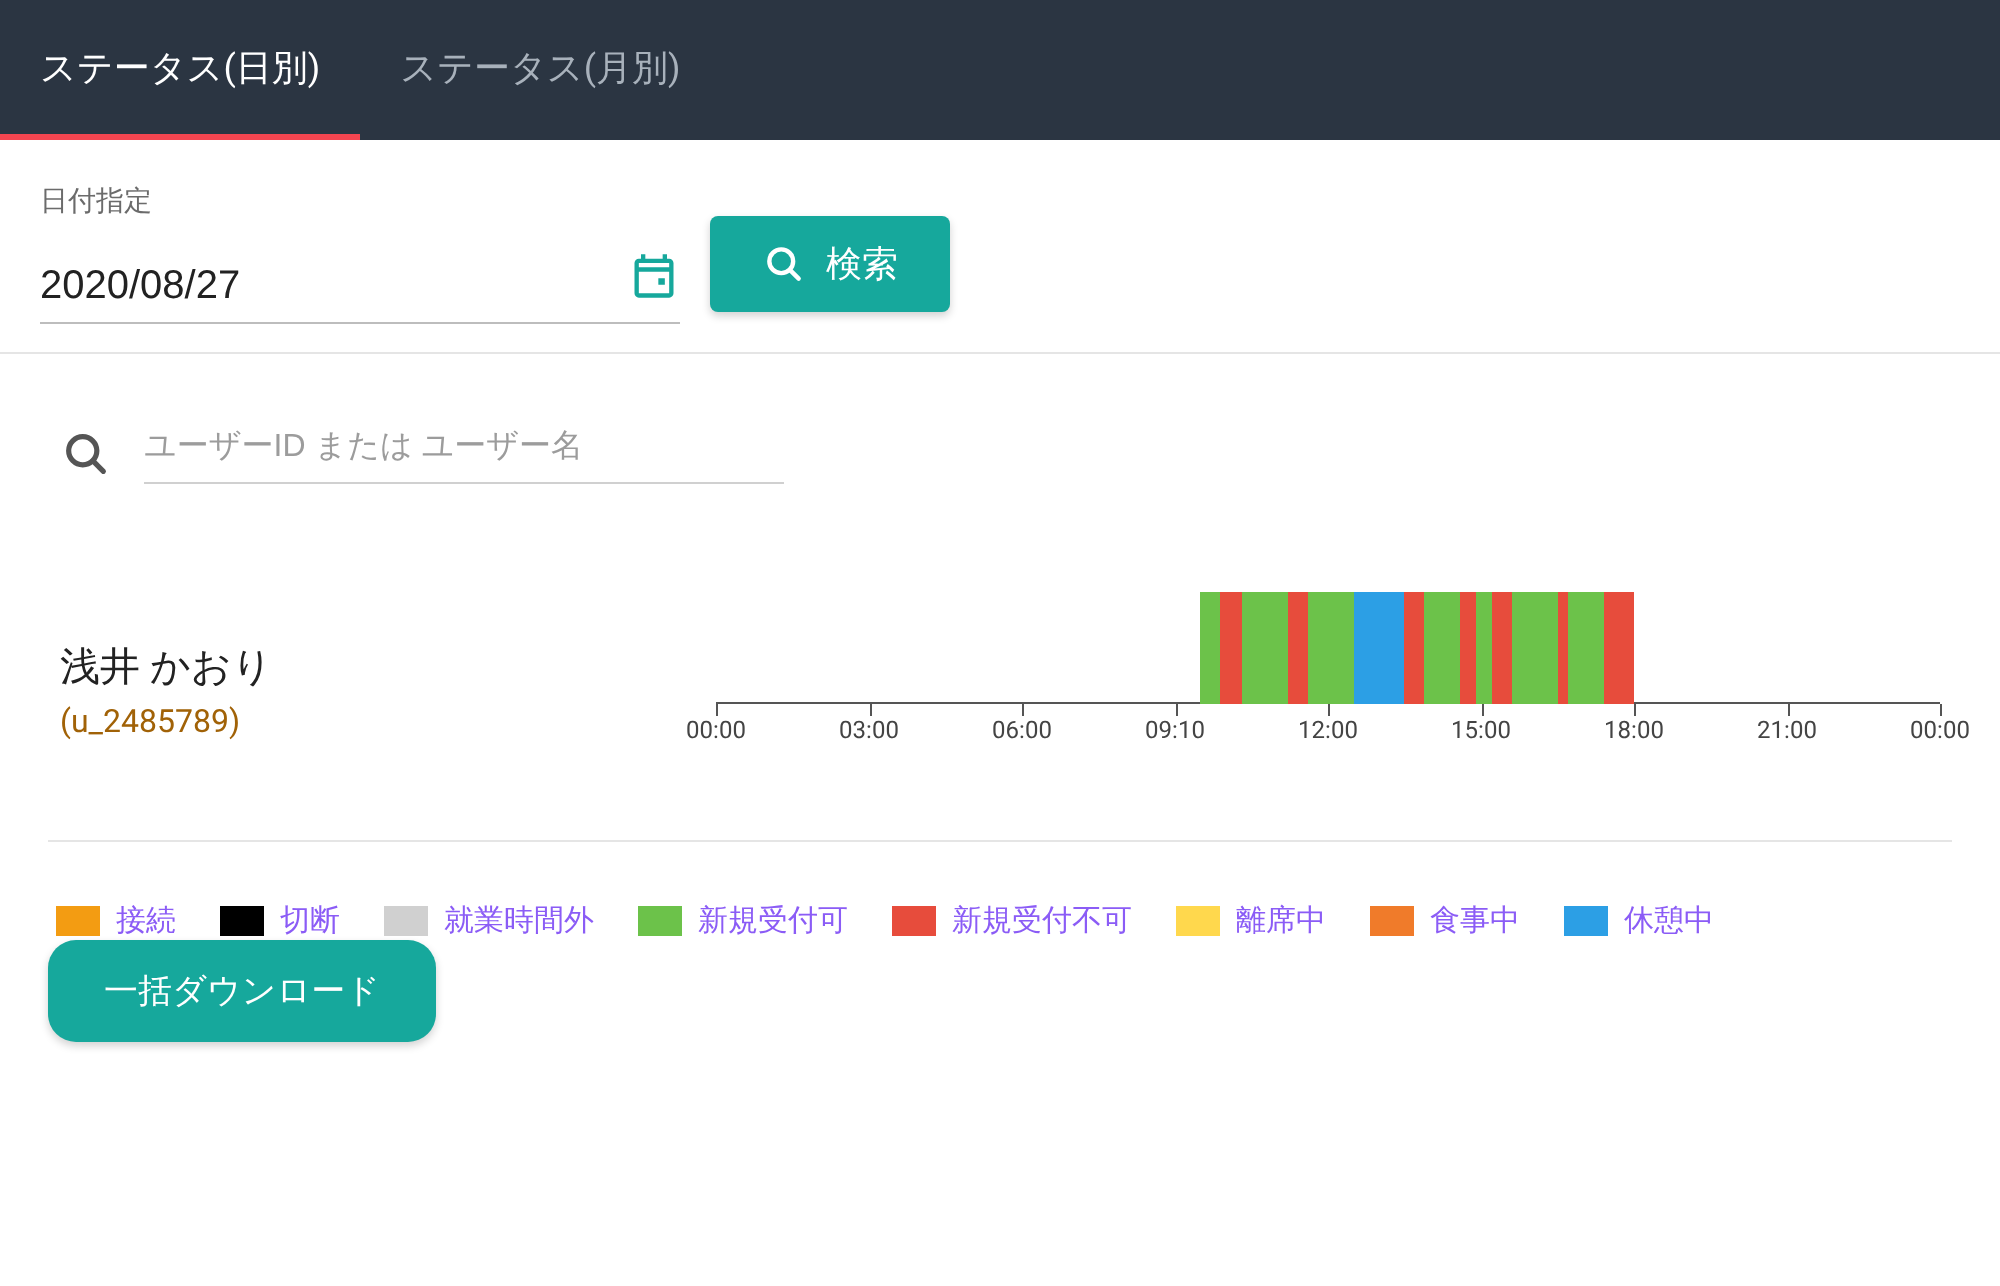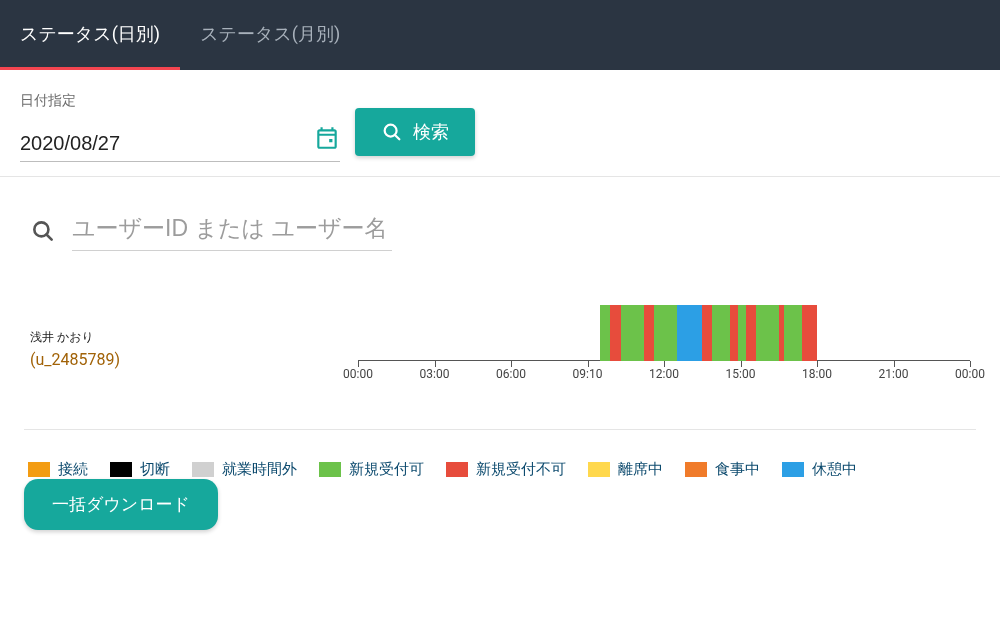--- a/index.html
+++ b/index.html
@@ -93,21 +93,21 @@
   .user-search {
     display: flex;
     align-items: center;
     gap: 16px;
     margin-left: 6px;
   }
   .user-search svg { display:block; color: #555; }
   .user-search-input {
     border: none;
     border-bottom: 1px solid #d0d0d0;
-    font-size: 23px;
+    font-size: 16px;
     color: #888;
     padding: 4px 0 8px 0;
     width: 320px;
     outline: none;
     background: transparent;
   }
   .user-search-input::placeholder { color:#9c9c9c; }
 
   .timeline-block {
     margin-top: 54px;
@@ -116,21 +116,21 @@
   }
   .tl-row {
     display: flex;
     gap: 28px;
   }
   .tl-user {
     width: 300px;
     padding-top: 24px;
   }
   .tl-user-name {
-    font-size: 12px;
+    font-size: 20px;
     color: #222;
     margin-bottom: 4px;
   }
   .tl-user-id {
     font-size: 16px;
     color: #a16207;
   }
   .tl-chart {
     position: relative;
     flex: 1;
@@ -167,21 +167,21 @@
     flex-wrap: wrap;
     gap: 22px;
     margin-top: 30px;
     margin-left: 4px;
   }
   .legend-item {
     display: flex;
     align-items: center;
     gap: 8px;
     font-size: 15px;
-    color: #0c4a6e;
+    color: #8b5cf6;
   }
   .swatch {
     width: 22px;
     height: 15px;
   }
 
   .dl-btn {
     display: inline-flex;
     align-items: center;
     background: #16a89c;

